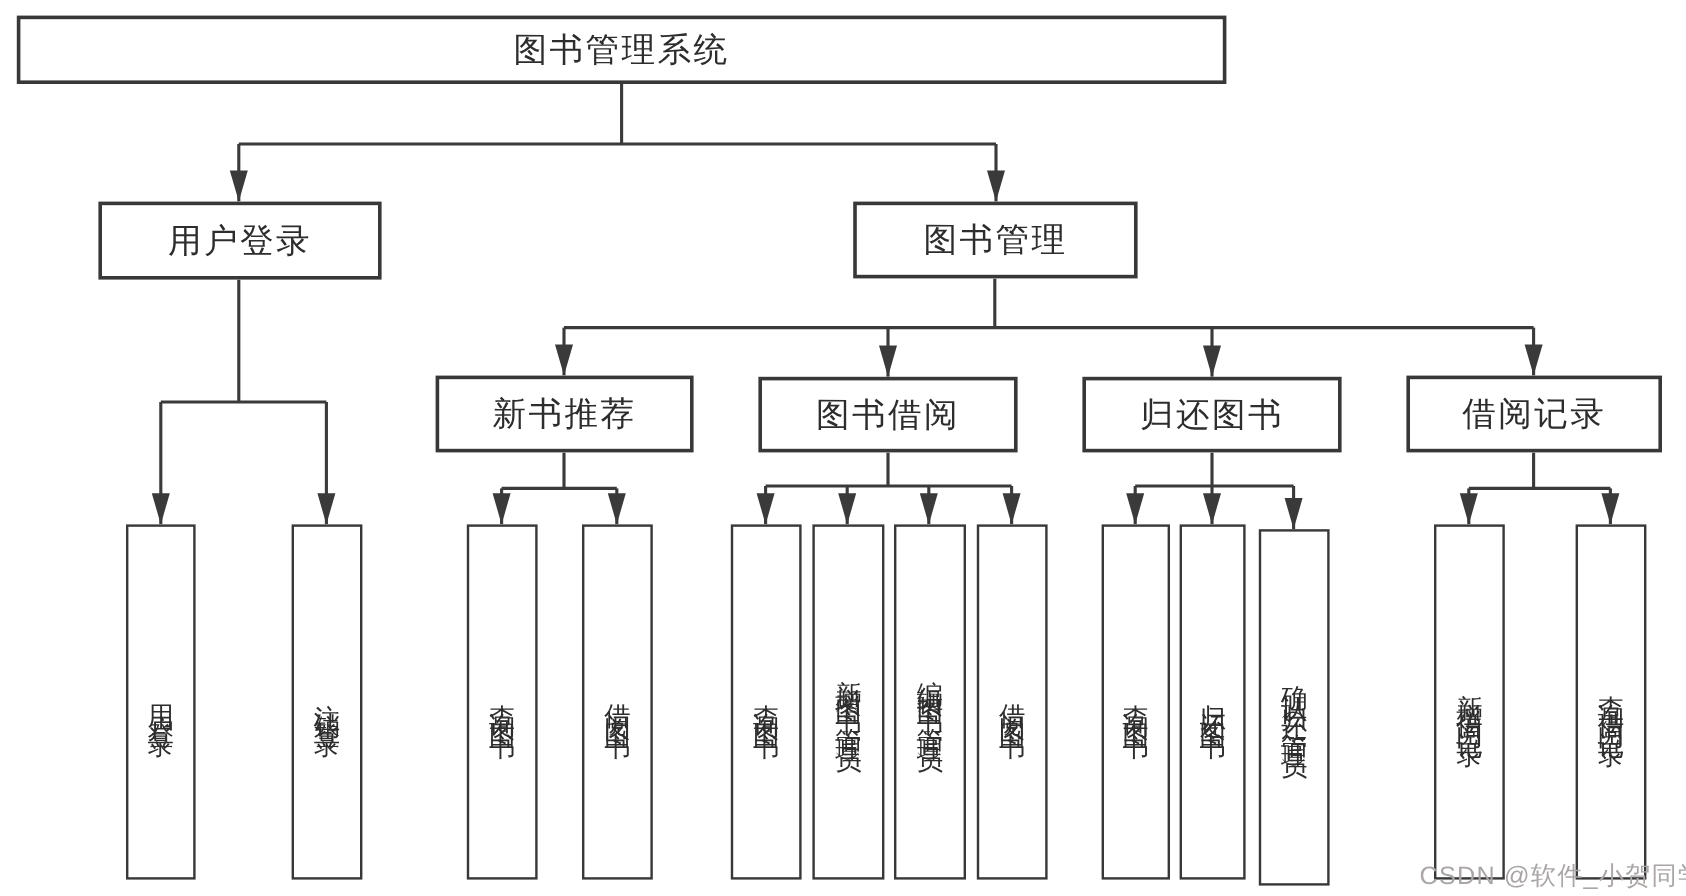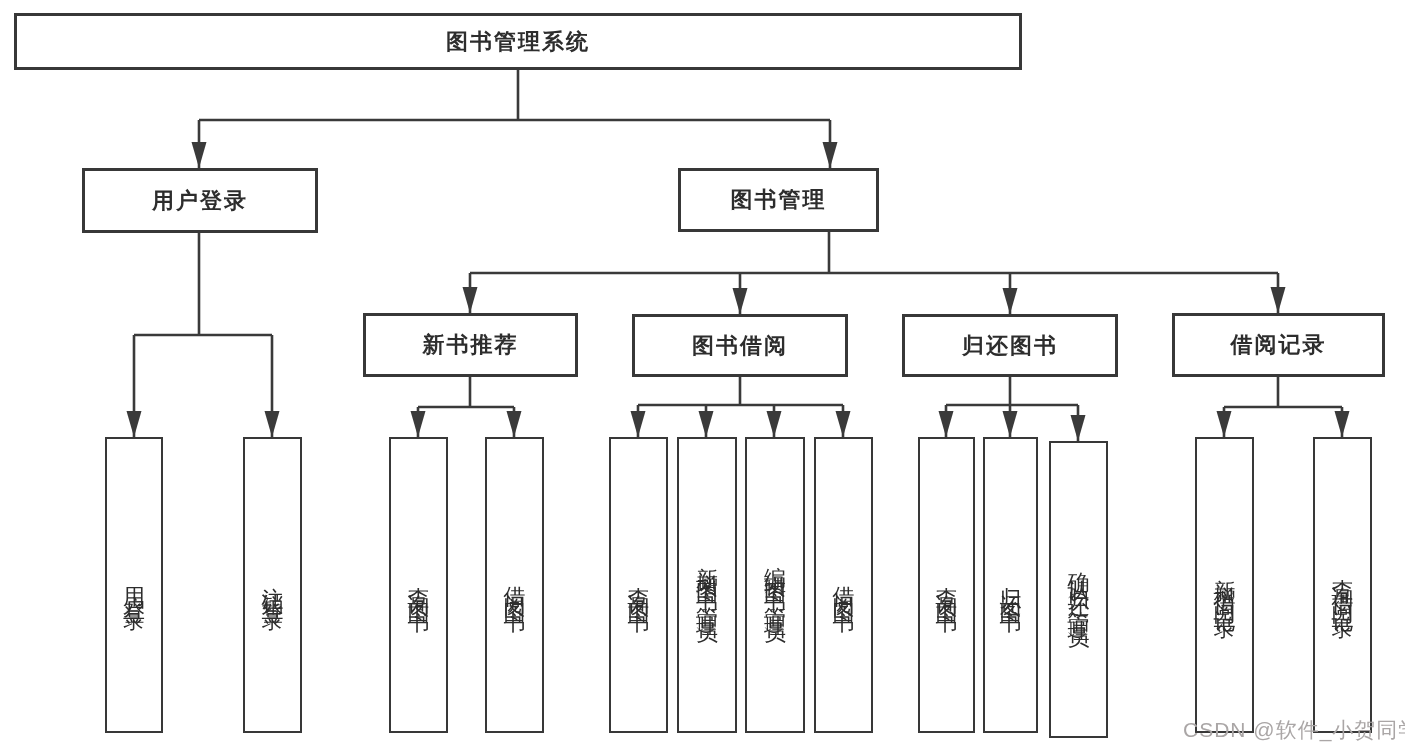--- a/index.html
+++ b/index.html
@@ -11,21 +11,21 @@
     font-family:"Liberation Sans", sans-serif;overflow:hidden;
   }
   .connectors{position:absolute;left:0;top:0;width:1405px;height:747px;}
   .cline{stroke:var(--line);stroke-width:2.6;fill:none;}
   .ahead{fill:var(--line);}
   .box{
     position:absolute;background:#fff;border:3px solid var(--border);
     box-sizing:border-box;display:flex;align-items:center;justify-content:center;
   }
   .box.leaf{border-width:2.5px;}
-  .hlabel{font-size:22px;letter-spacing:2px;color:var(--text);white-space:nowrap;font-weight:bold;}
+  .hlabel{font-size:28px;letter-spacing:2px;color:var(--text);white-space:nowrap;}
   .vlabel{
     writing-mode:vertical-rl;font-size:22px;letter-spacing:8px;
     line-height:1;color:var(--text);
   }
   .watermark{
     position:absolute;left:1183px;top:716px;font-size:21px;letter-spacing:1px;
     color:var(--watermark);white-space:nowrap;
   }
 </style>
 </head>
@@ -76,21 +76,21 @@
     <path class="cline" marker-end="url(#arrowhead)" d="M1342 407 V437"></path>
   </svg>
 
   <div class="box" style="left:14px;top:13px;width:1008px;height:57px">
     <span class="hlabel">图书管理系统</span>
   </div>
 
   <div class="box" style="left:82px;top:168px;width:236px;height:65px">
     <span class="hlabel">用户登录</span>
   </div>
-  <div class="box" style="left:678px;top:168px;width:201px;height:64px">
+  <div class="box" style="left:711px;top:168px;width:237px;height:64px">
     <span class="hlabel">图书管理</span>
   </div>
 
   <div class="box" style="left:632px;top:314px;width:216px;height:63px">
     <span class="hlabel">图书借阅</span>
   </div>
   <div class="box" style="left:363px;top:313px;width:215px;height:64px">
     <span class="hlabel">新书推荐</span>
   </div>
   <div class="box" style="left:902px;top:314px;width:216px;height:63px">

